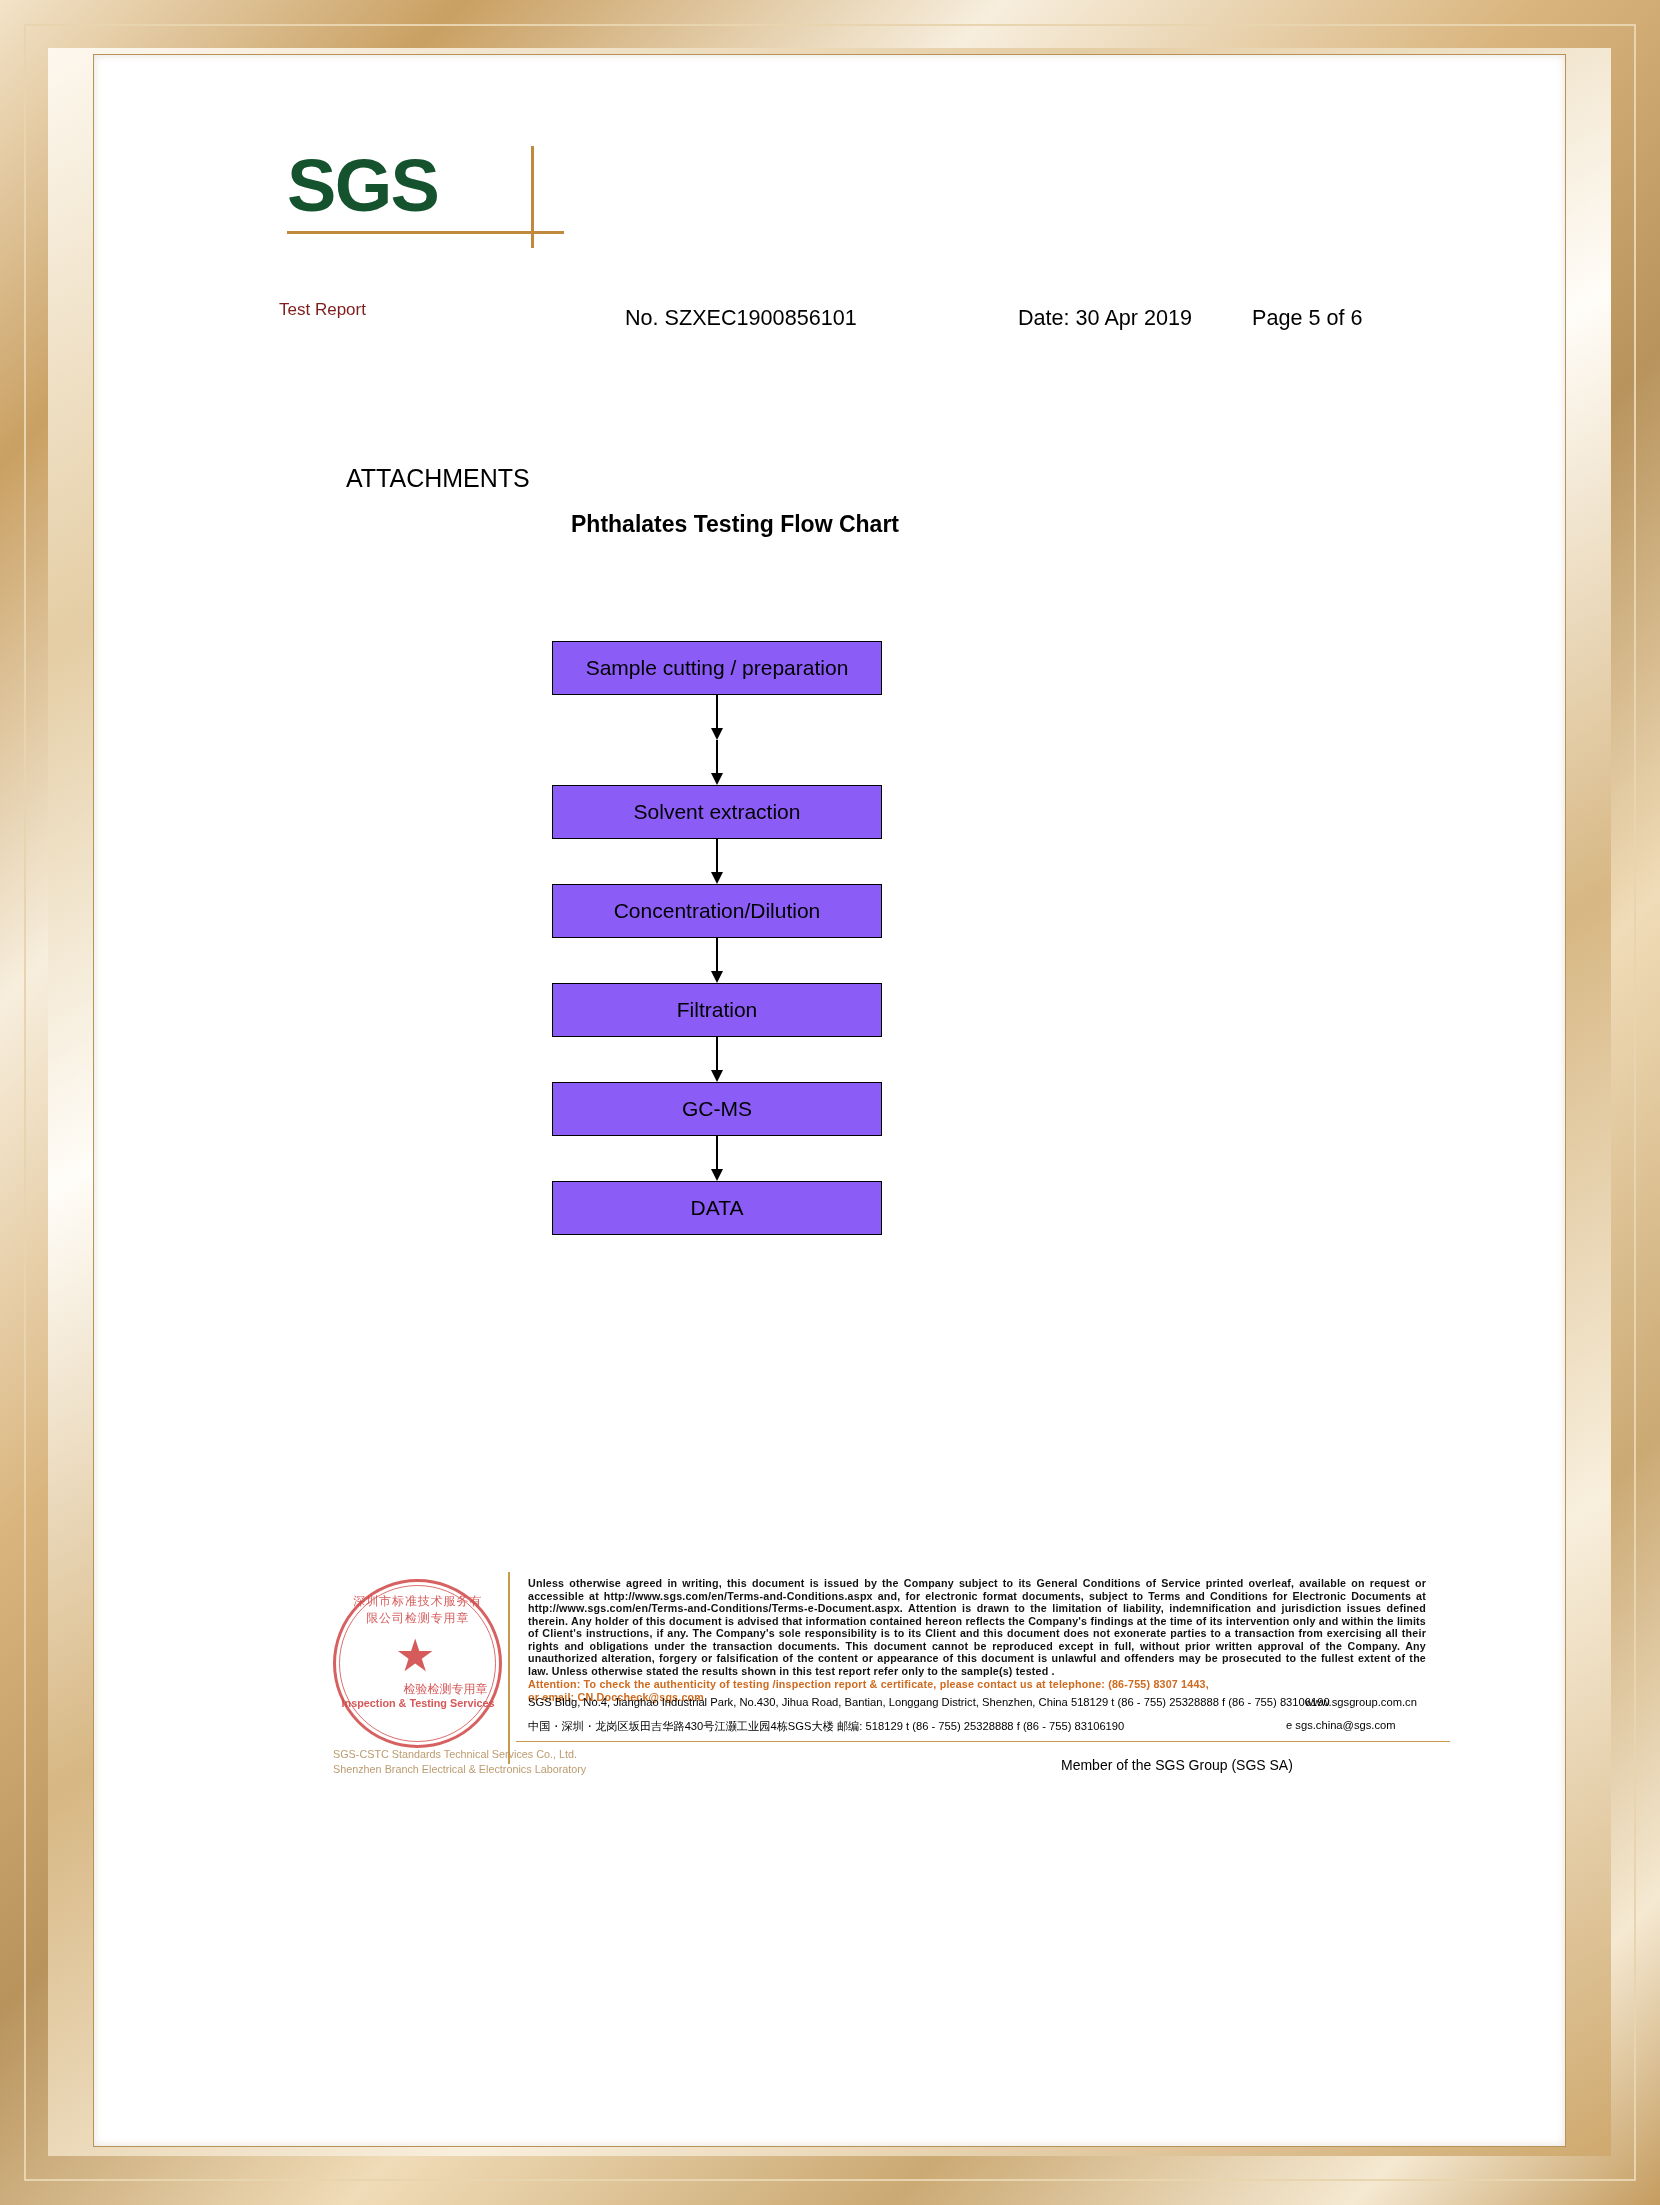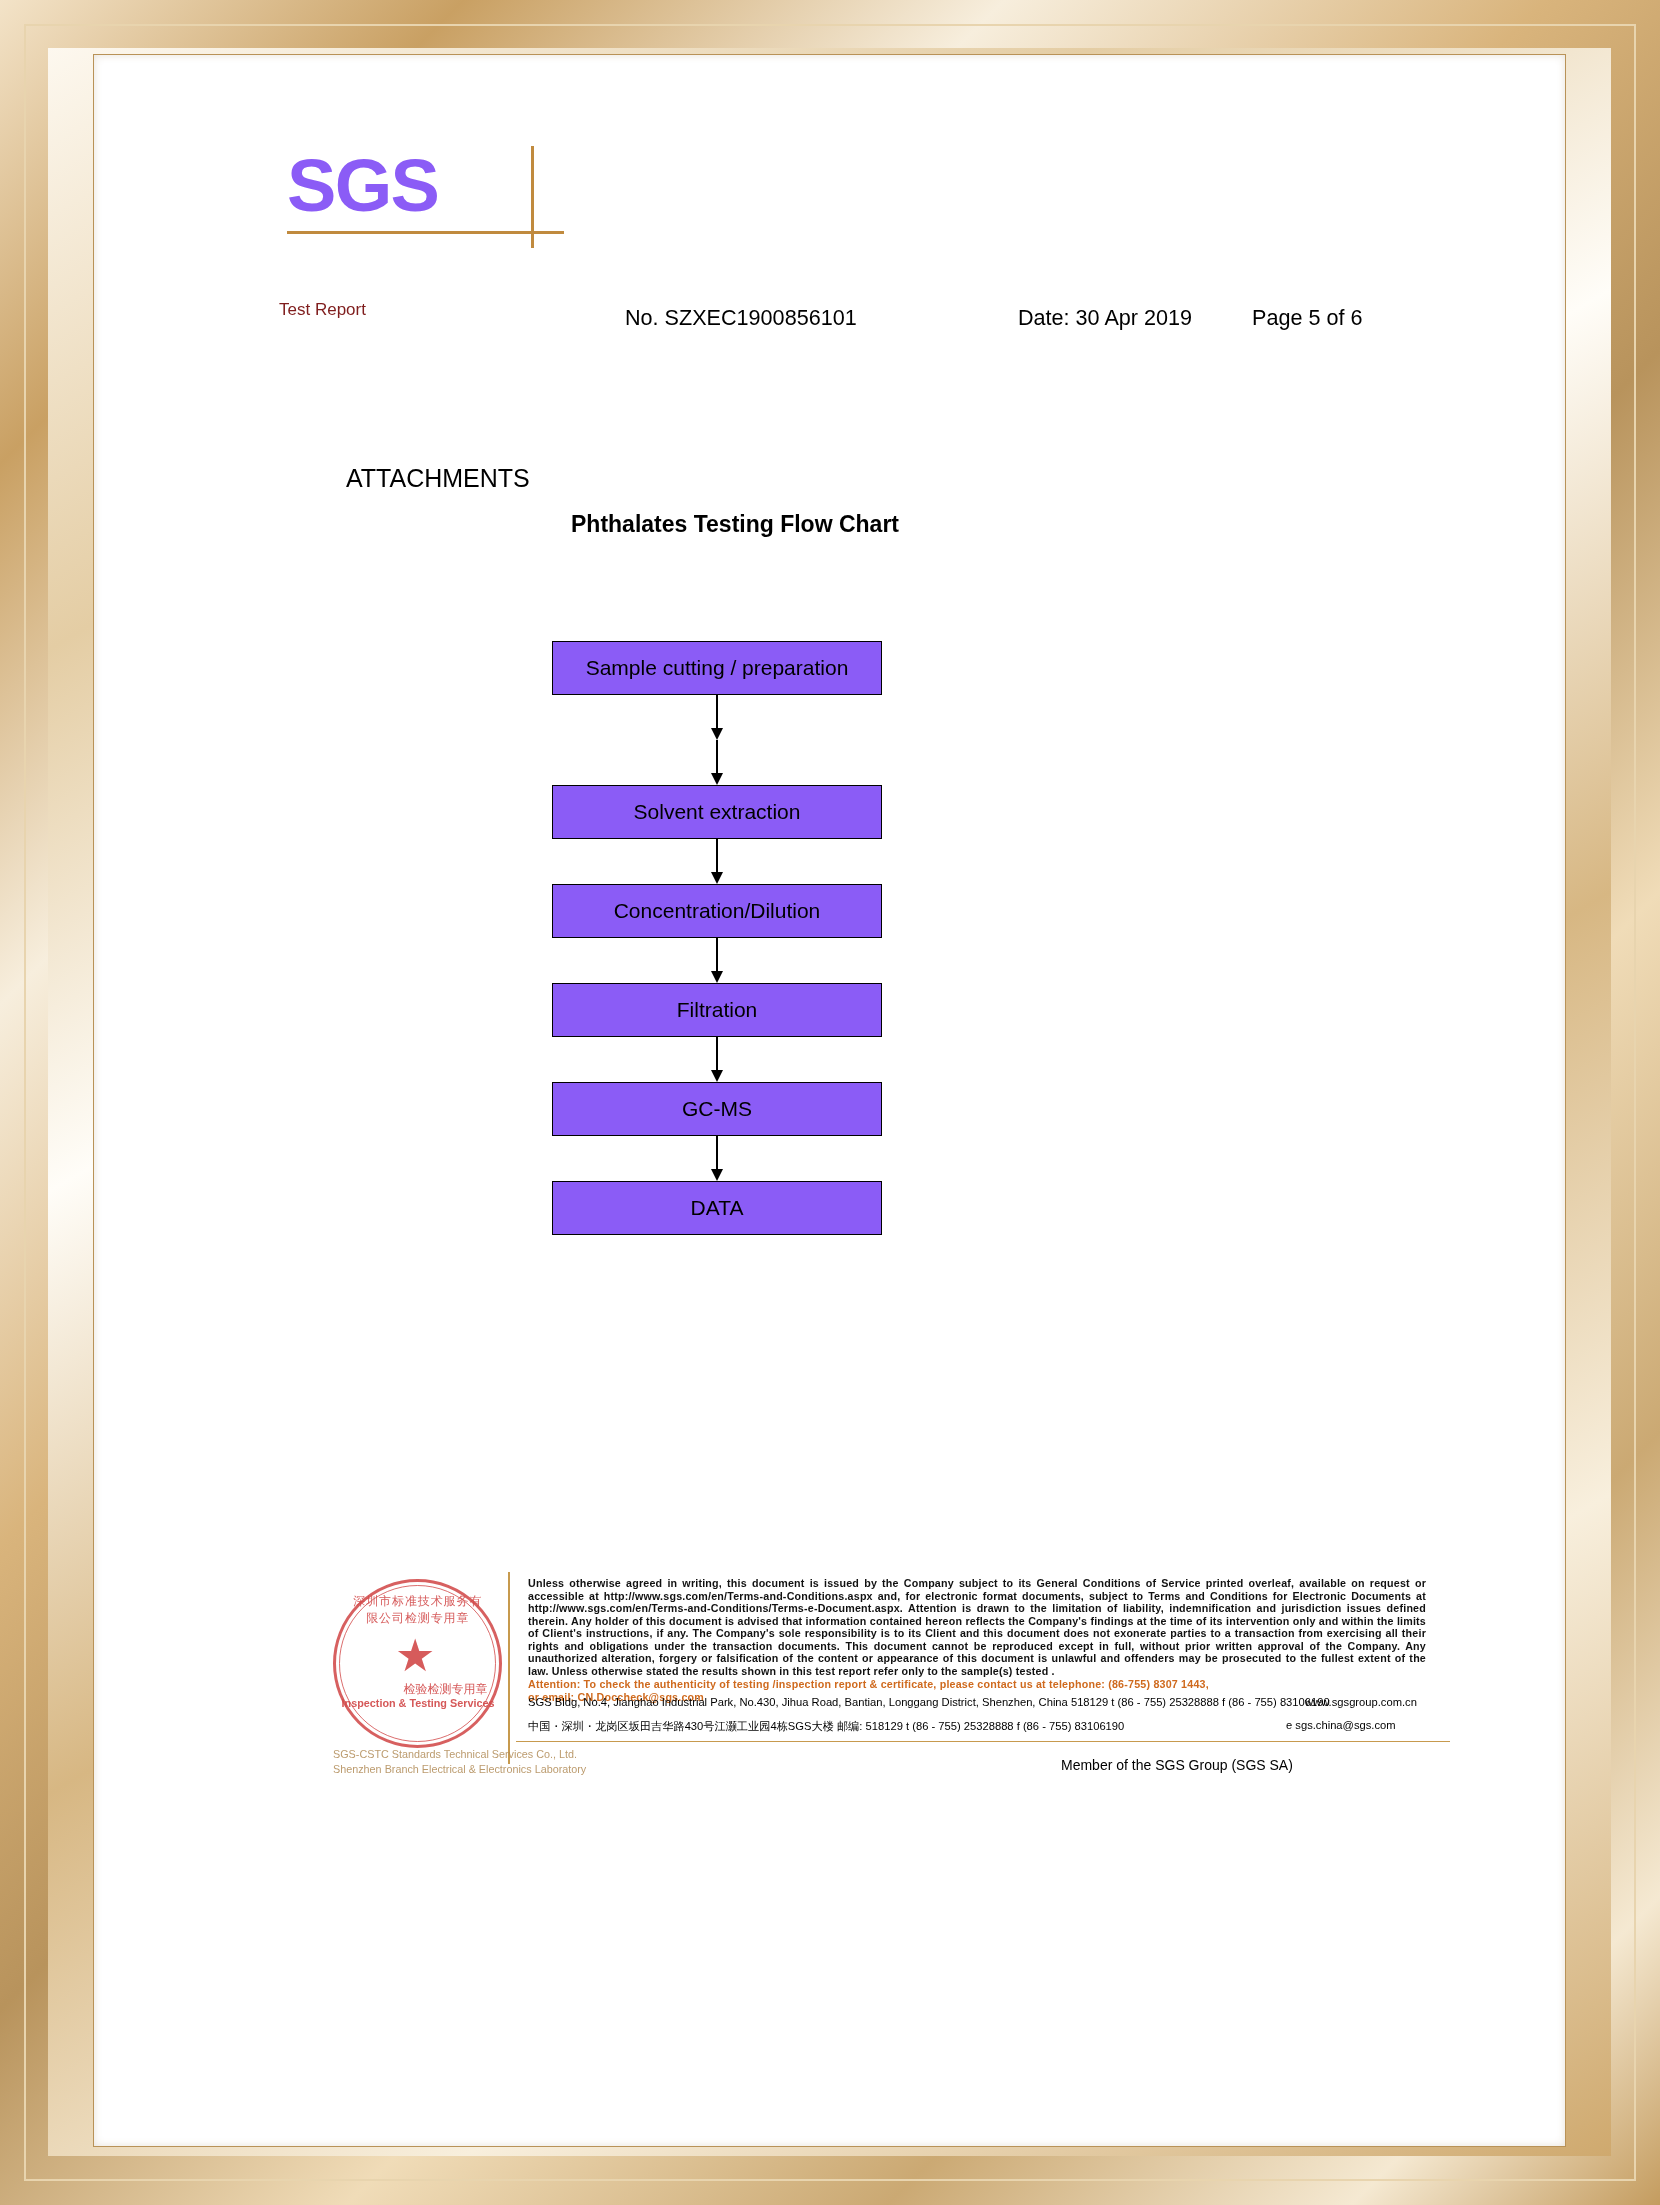--- a/index.html
+++ b/index.html
@@ -66,21 +66,21 @@
     left: 164px;
     top: 35px;
     width: 303px;
     height: 104px;
   }
   .logo-text {
     font-family: "Liberation Sans", sans-serif;
     font-weight: bold;
     font-size: 74px;
     letter-spacing: -1.7px;
-    color: #8b5cf6;
+    color: #14532d;
     line-height: 80px;
     position: absolute;
     left: 0; top: 0;
   }
   .logo-vline {
     position: absolute;
     left: 244px;
     top: 0px;
     width: 2.6px;
     height: 102px;

